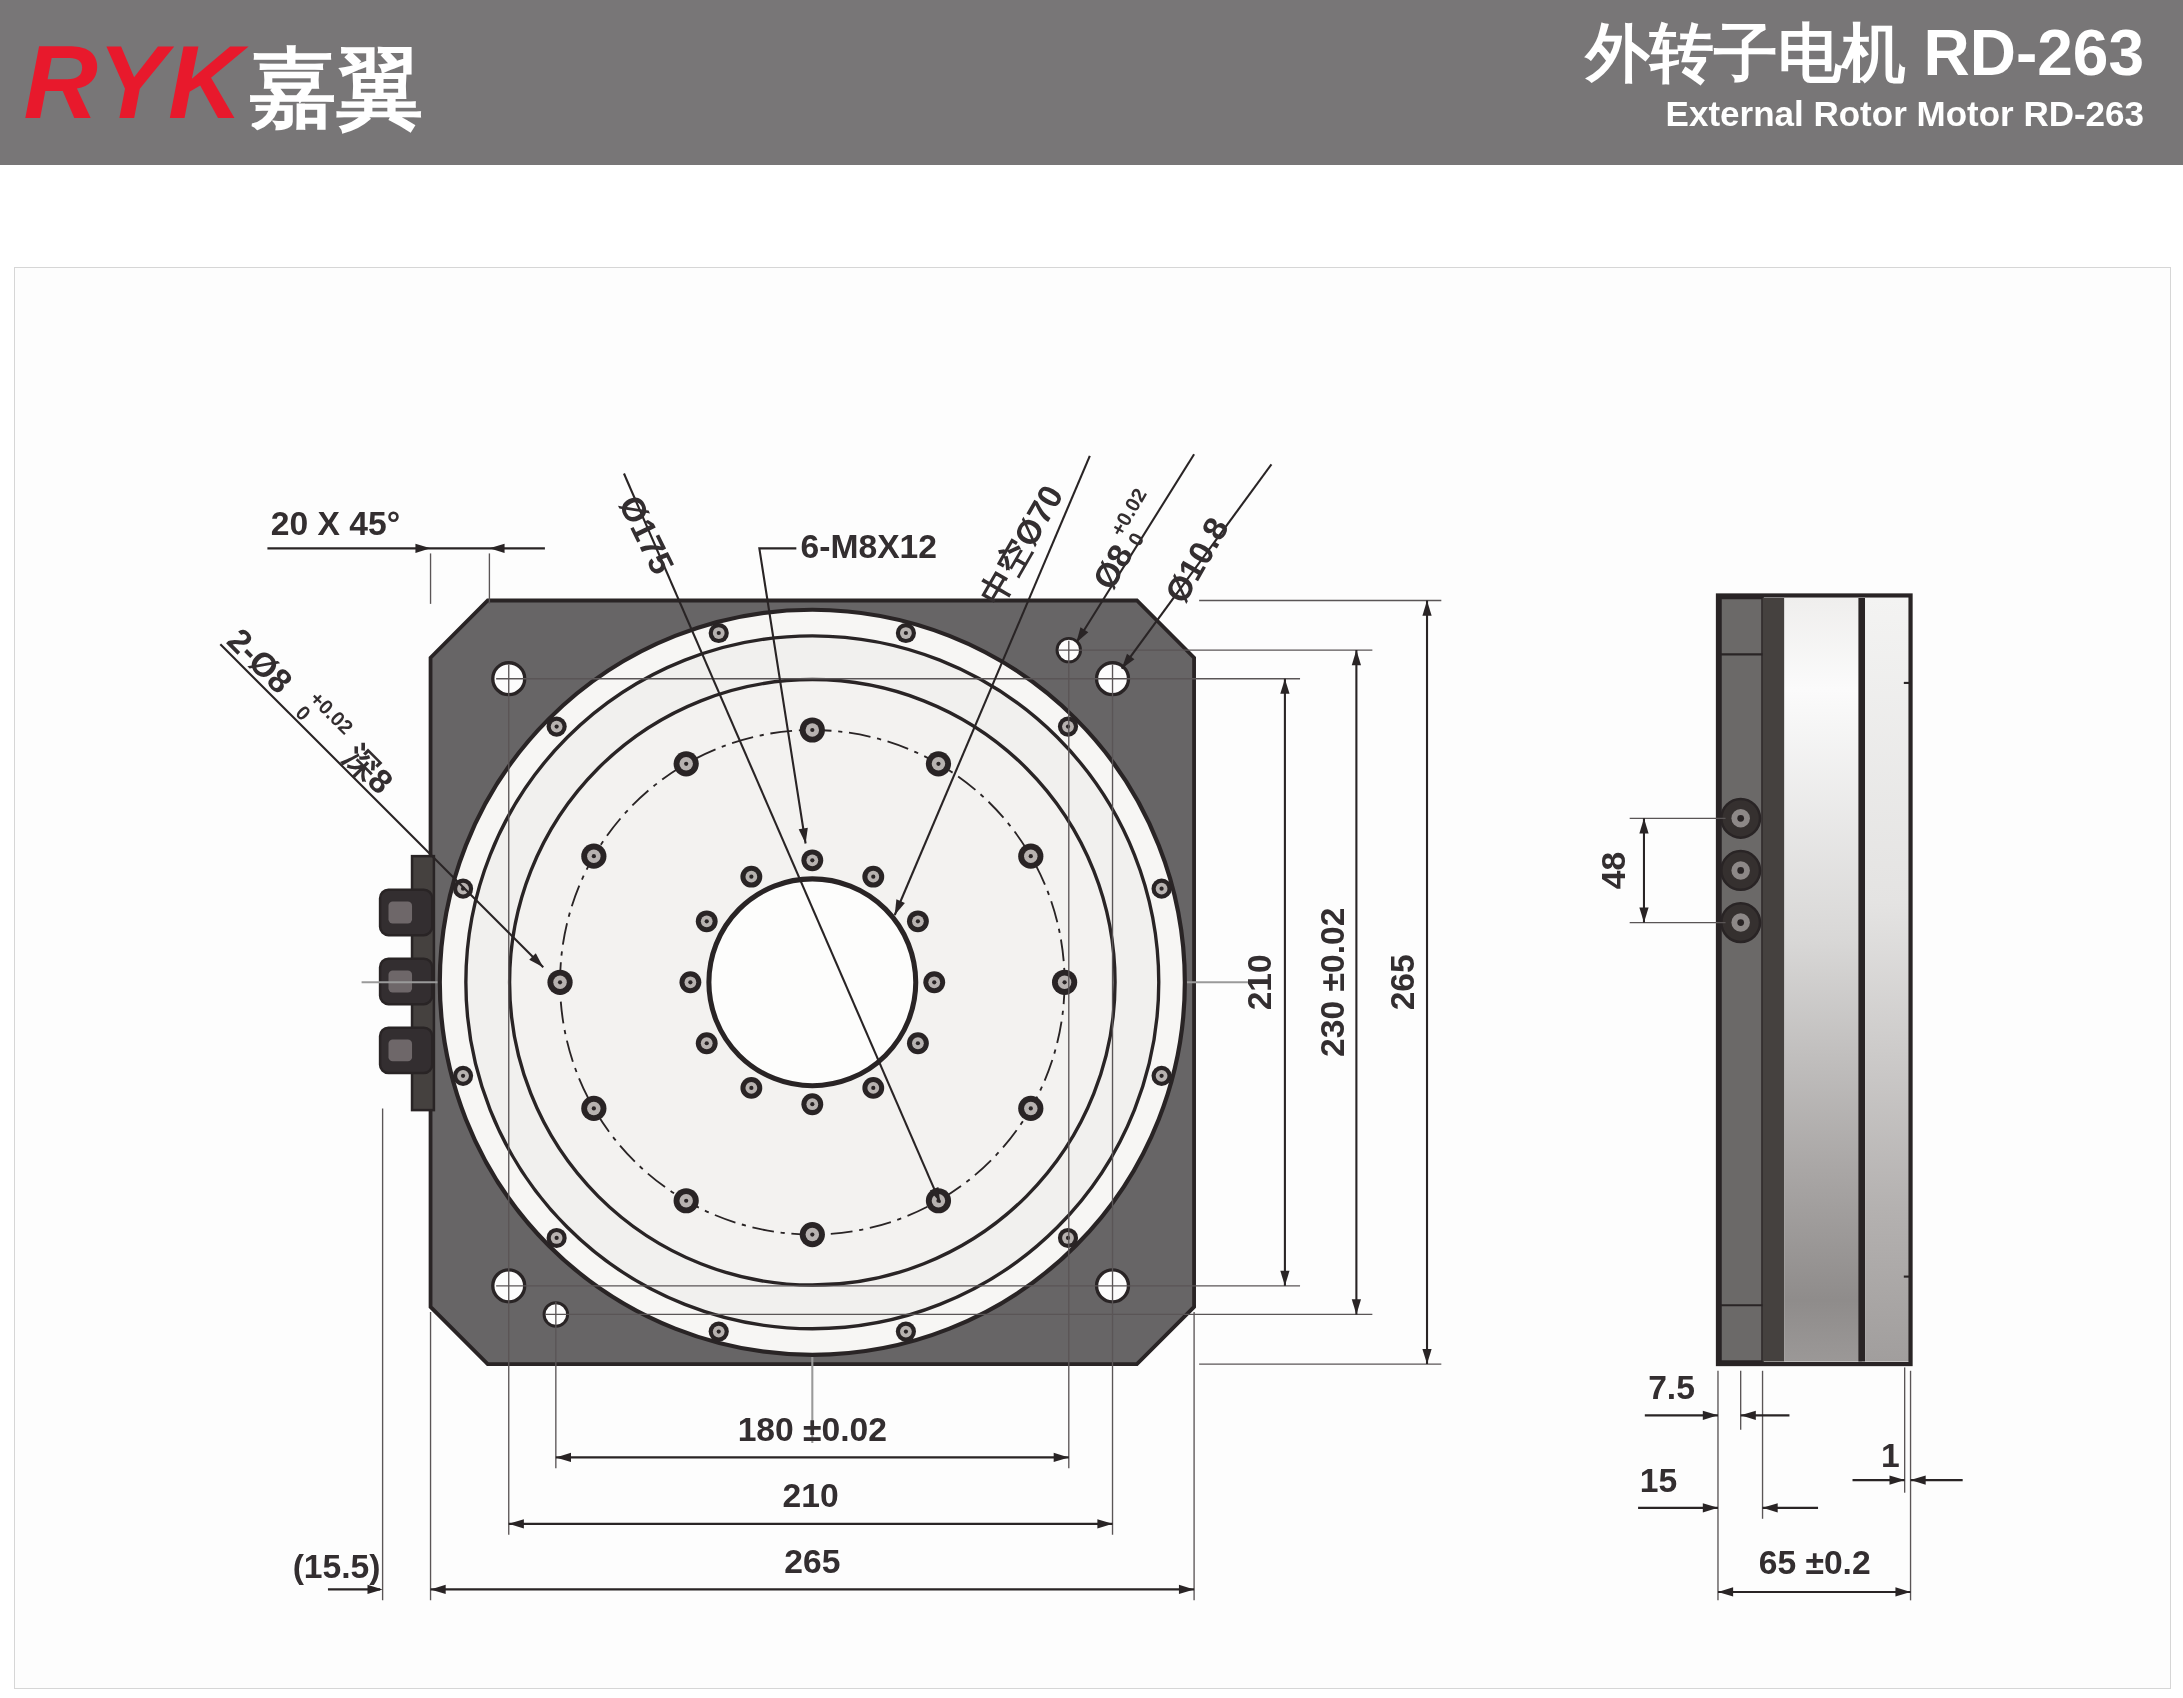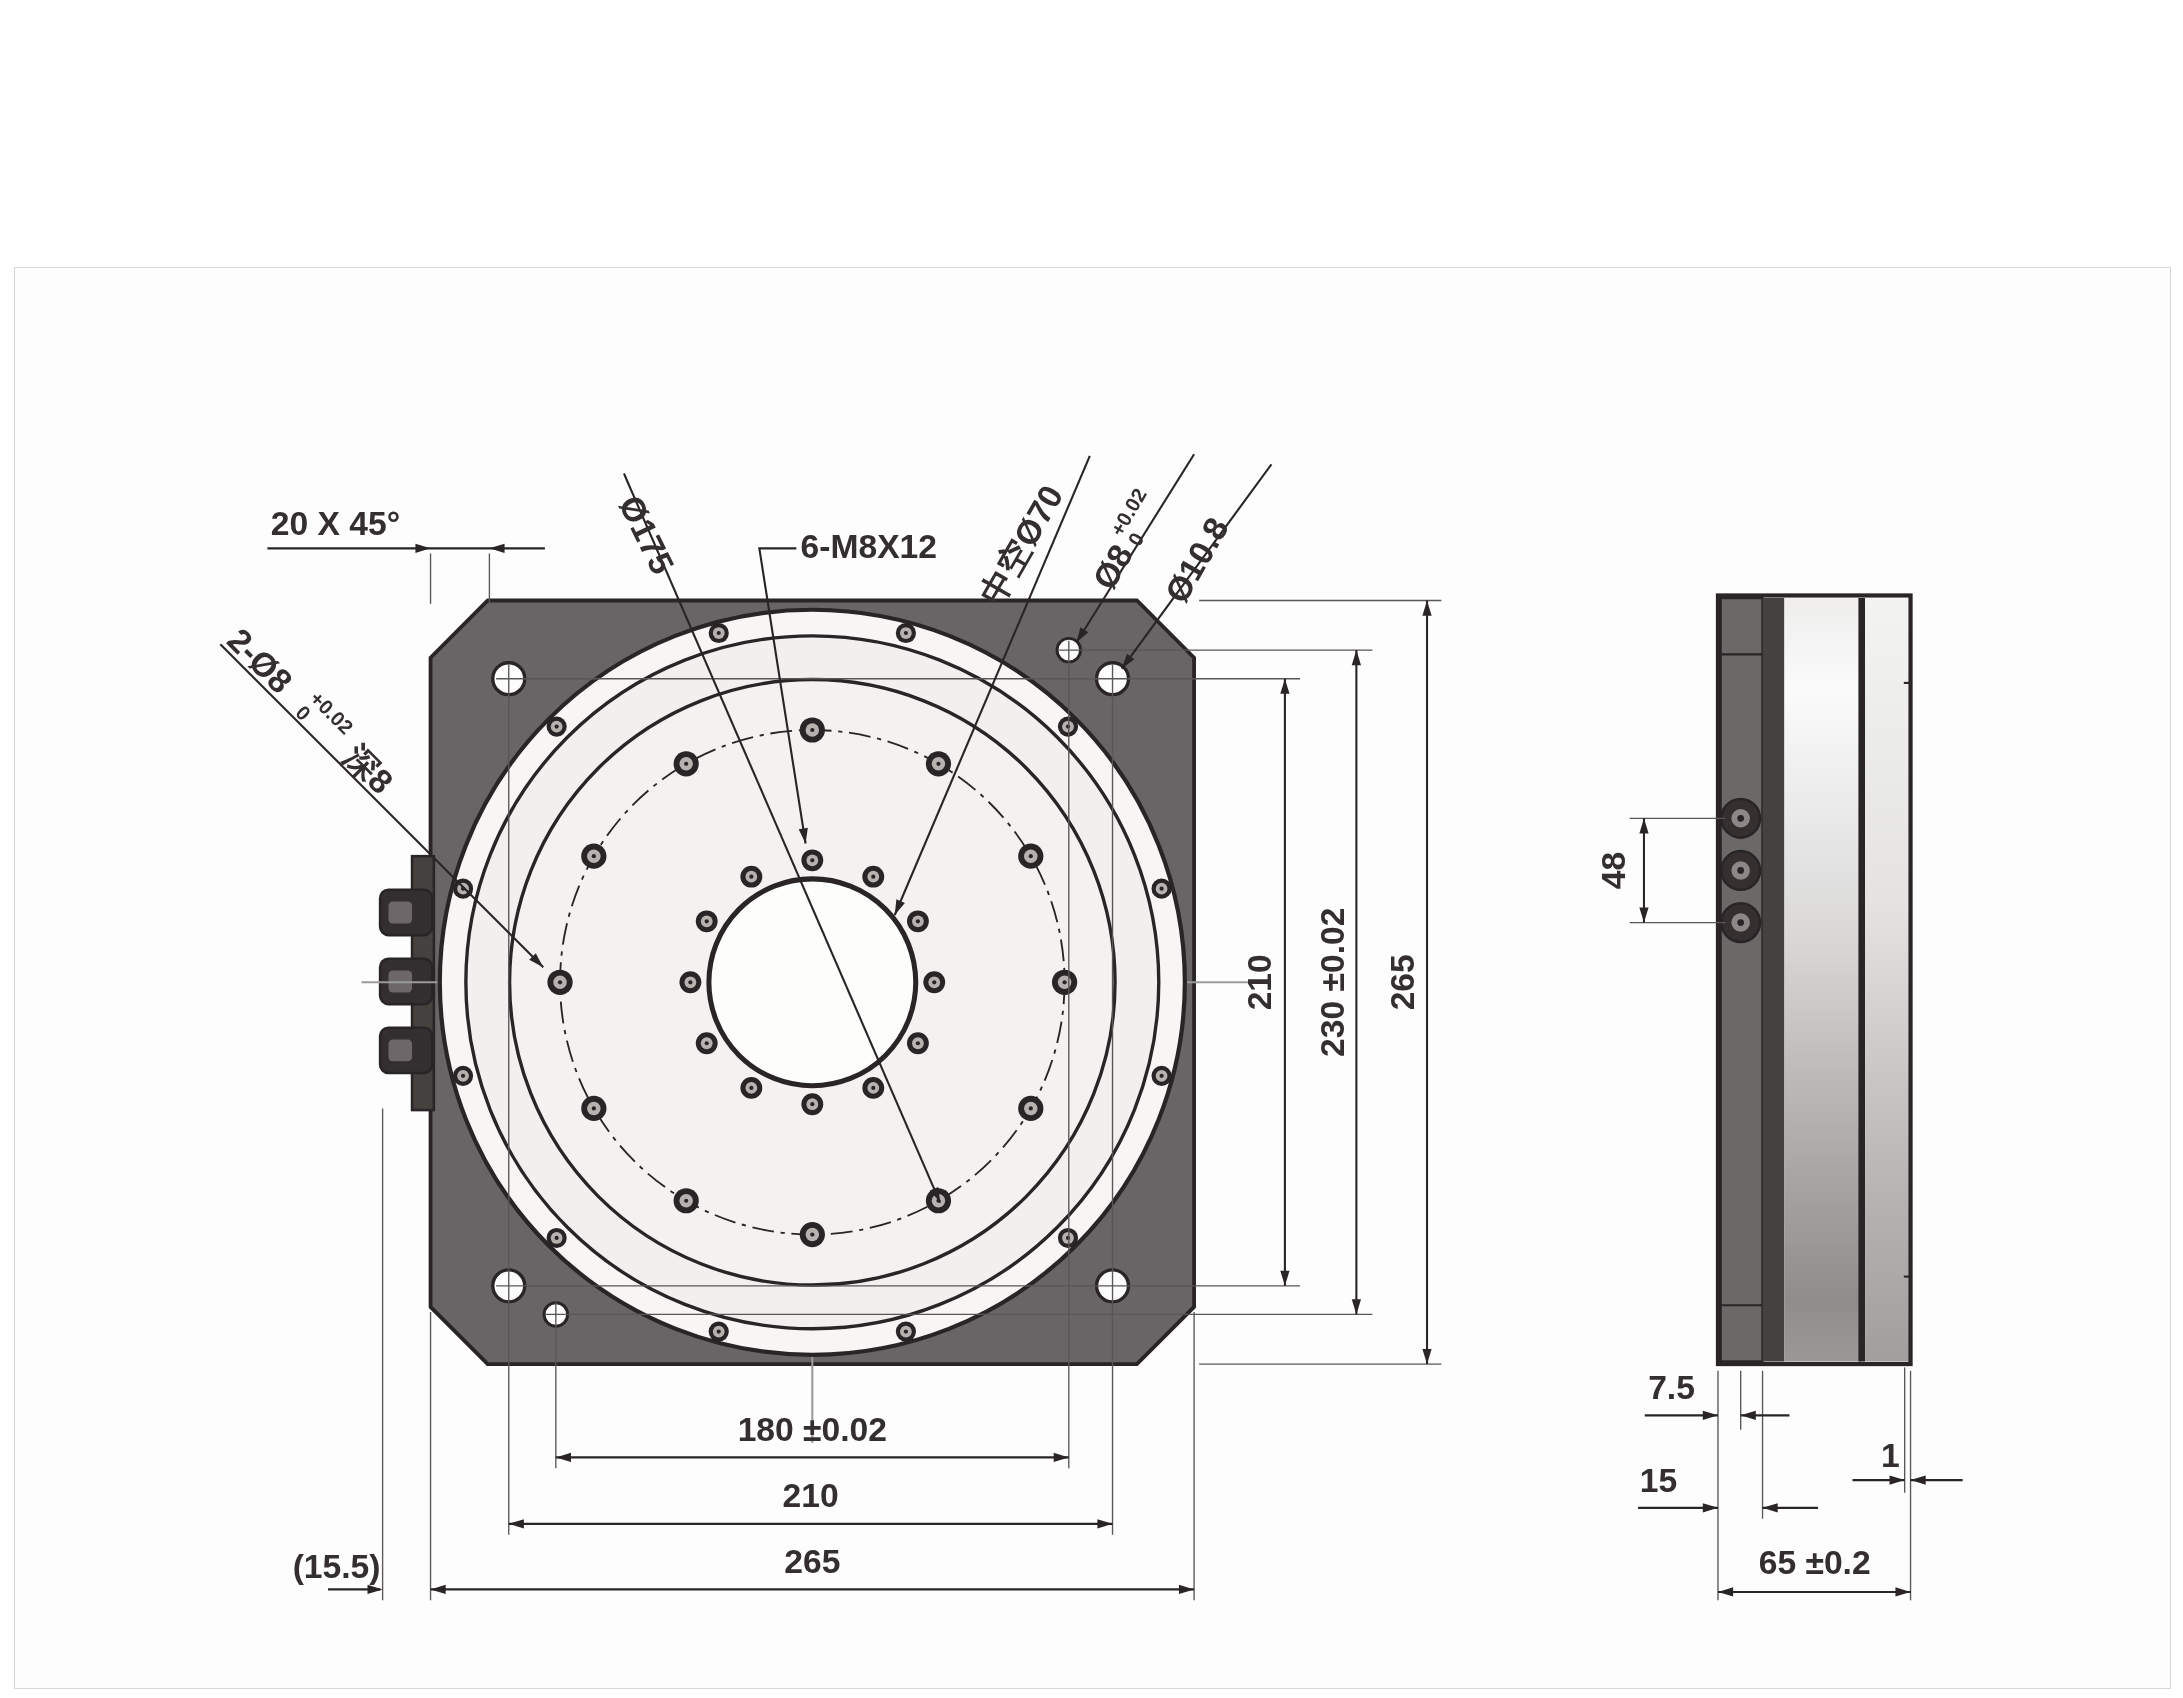--- a/index.html
+++ b/index.html
@@ -19,20 +19,27 @@
   .med{stroke:#292425;stroke-width:2.5;fill:none;}
   .thin{stroke:#5a5556;stroke-width:1.6;fill:none;}
   .gray{stroke:#9a9a9a;stroke-width:2.5;fill:none;}
   .dimtxt{fill:#332e30;font-family:"Liberation Sans",sans-serif;font-size:40px;font-weight:700;}
   .dimsm{fill:#332e30;font-family:"Liberation Sans",sans-serif;font-size:24px;font-weight:700;}
 </style>
 </head>
 <body>
 
 <div id="page">
+  <div id="hdr">
+    <div id="logo"><span class="latin">RYK</span><span class="cjk">嘉翼</span></div>
+    <div id="titles">
+      <div id="title-cn">外转子电机 RD-263</div>
+      <div id="title-en">External Rotor Motor RD-263</div>
+    </div>
+  </div>
 
   <div id="panel"></div>
 
   <svg width="2183" height="1698" viewBox="0 0 2596 2019">
     <defs>
       <linearGradient id="barrelGrad" x1="0" y1="0" x2="0" y2="1">
         <stop offset="0" stop-color="#efeeed"></stop>
           <stop offset="0.12" stop-color="#fbfbfb"></stop>
         <stop offset="0.45" stop-color="#d8d7d6"></stop>
           <stop offset="0.75" stop-color="#a9a6a5"></stop>

